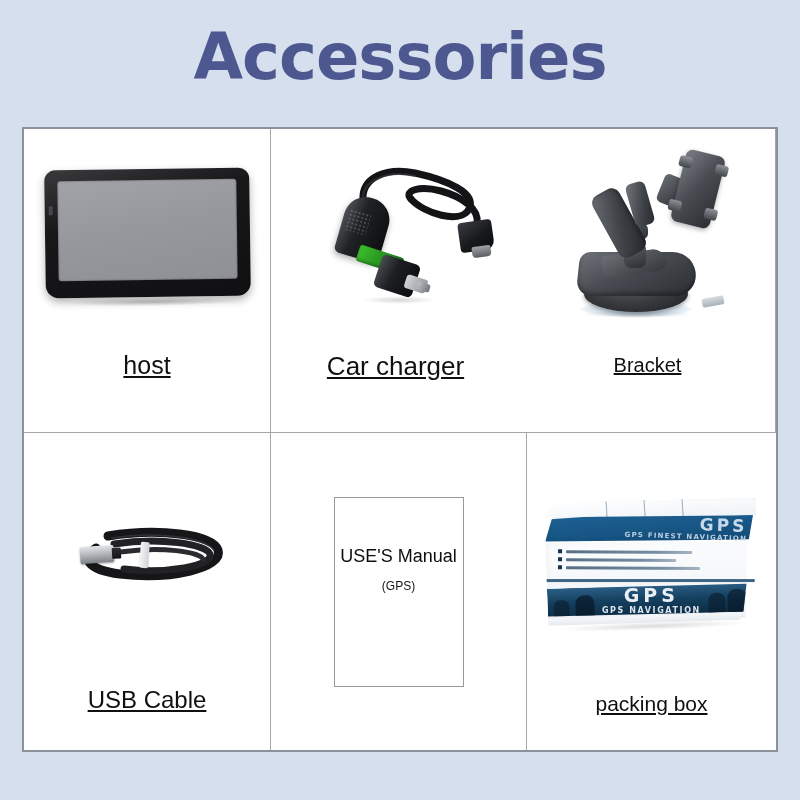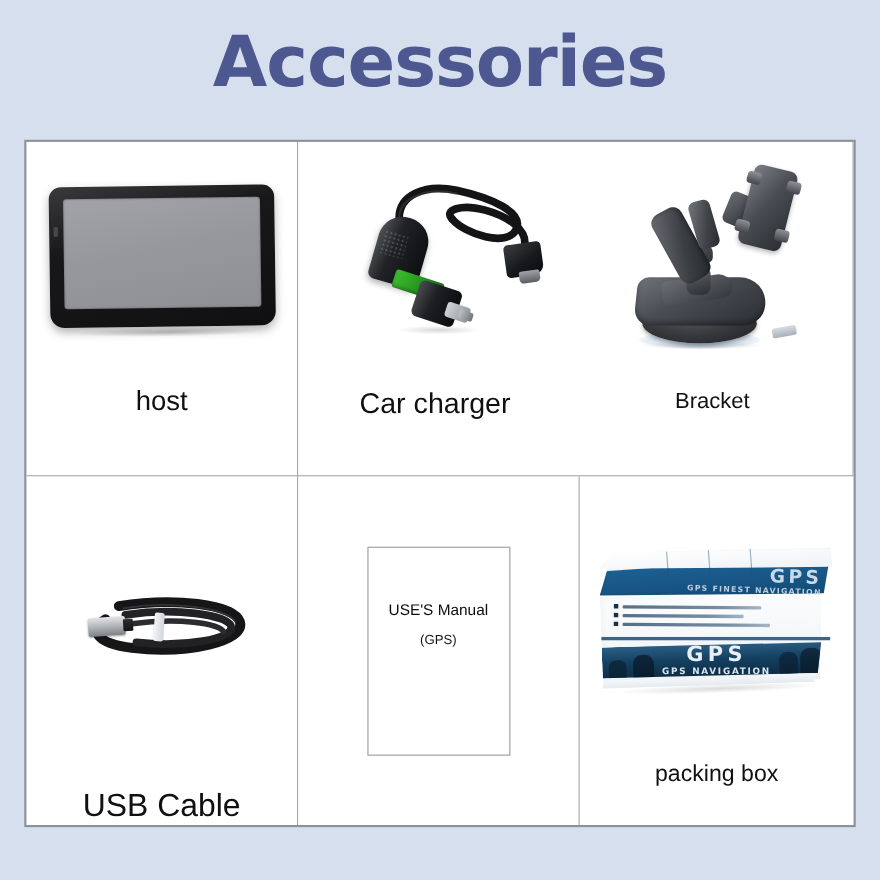--- a/index.html
+++ b/index.html
@@ -85,20 +85,21 @@
     width: 100%;
     display: flex;
     align-items: center;
     justify-content: center;
   }
   .label {
     text-align: center;
     color: #101010;
     font-family: "Liberation Sans", sans-serif;
     white-space: nowrap;
+    text-decoration: underline;
   }
 
   
   .cell-host .art { padding-bottom: 14px; }
   .host-dev {
     position: relative;
     width: 205px;
     height: 128px;
     background: linear-gradient(165deg, #3a3a3c 0%, #18181a 35%, #101012 100%);
     border-radius: 11px 11px 13px 13px;
@@ -448,21 +449,21 @@
     height: 190px;
     background: #ffffff;
     border: 1px solid #9a9a9a;
     box-sizing: border-box;
     display: flex;
     flex-direction: column;
     align-items: center;
     padding-top: 48px;
   }
   .manual-title {
-    font-size: 14px;
+    font-size: 18px;
     color: #0e0e0e;
     font-family: "Liberation Sans", sans-serif;
     white-space: nowrap;
   }
   .manual-sub {
     margin-top: 12px;
     font-size: 12px;
     color: #151515;
     font-family: "Liberation Sans", sans-serif;
   }
@@ -705,21 +706,21 @@
               <svg class="usb-svg" width="170" height="68" viewBox="0 0 170 68">
                 <path d="M46 12 C 96 4, 150 10, 156 26 C 162 44, 108 56, 58 50 C 26 46, 18 34, 34 24" fill="none" stroke="#161618" stroke-width="9" stroke-linecap="round"></path>
                 <path d="M52 20 C 98 13, 144 20, 148 30 C 152 42, 104 50, 62 45" fill="none" stroke="#222225" stroke-width="7" stroke-linecap="round"></path>
                 <path d="M58 28 C 100 22, 138 28, 141 35" fill="none" stroke="#2c2c30" stroke-width="5" stroke-linecap="round"></path>
                 <path d="M50 14 C 92 7, 142 13, 152 26" fill="none" stroke="#4a4a50" stroke-width="1.6" stroke-linecap="round" opacity=".55"></path>
               </svg>
               <div class="usb-connector"></div>
               <div class="usb-tie"></div>
             </div>
           </div>
-          <div class="label" style="font-size:29px; text-align:right;">USB Cable</div>
+          <div class="label" style="font-size:24px; padding-bottom:36px;text-align:right;">USB Cable</div>
         </div>
       </div>
 
       <div class="col c2 cell cell-manual sep-v">
         <div class="art">
           <div class="manual">
             <div class="manual-title">USE'S Manual</div>
             <div class="manual-sub">(GPS)</div>
           </div>
         </div>

